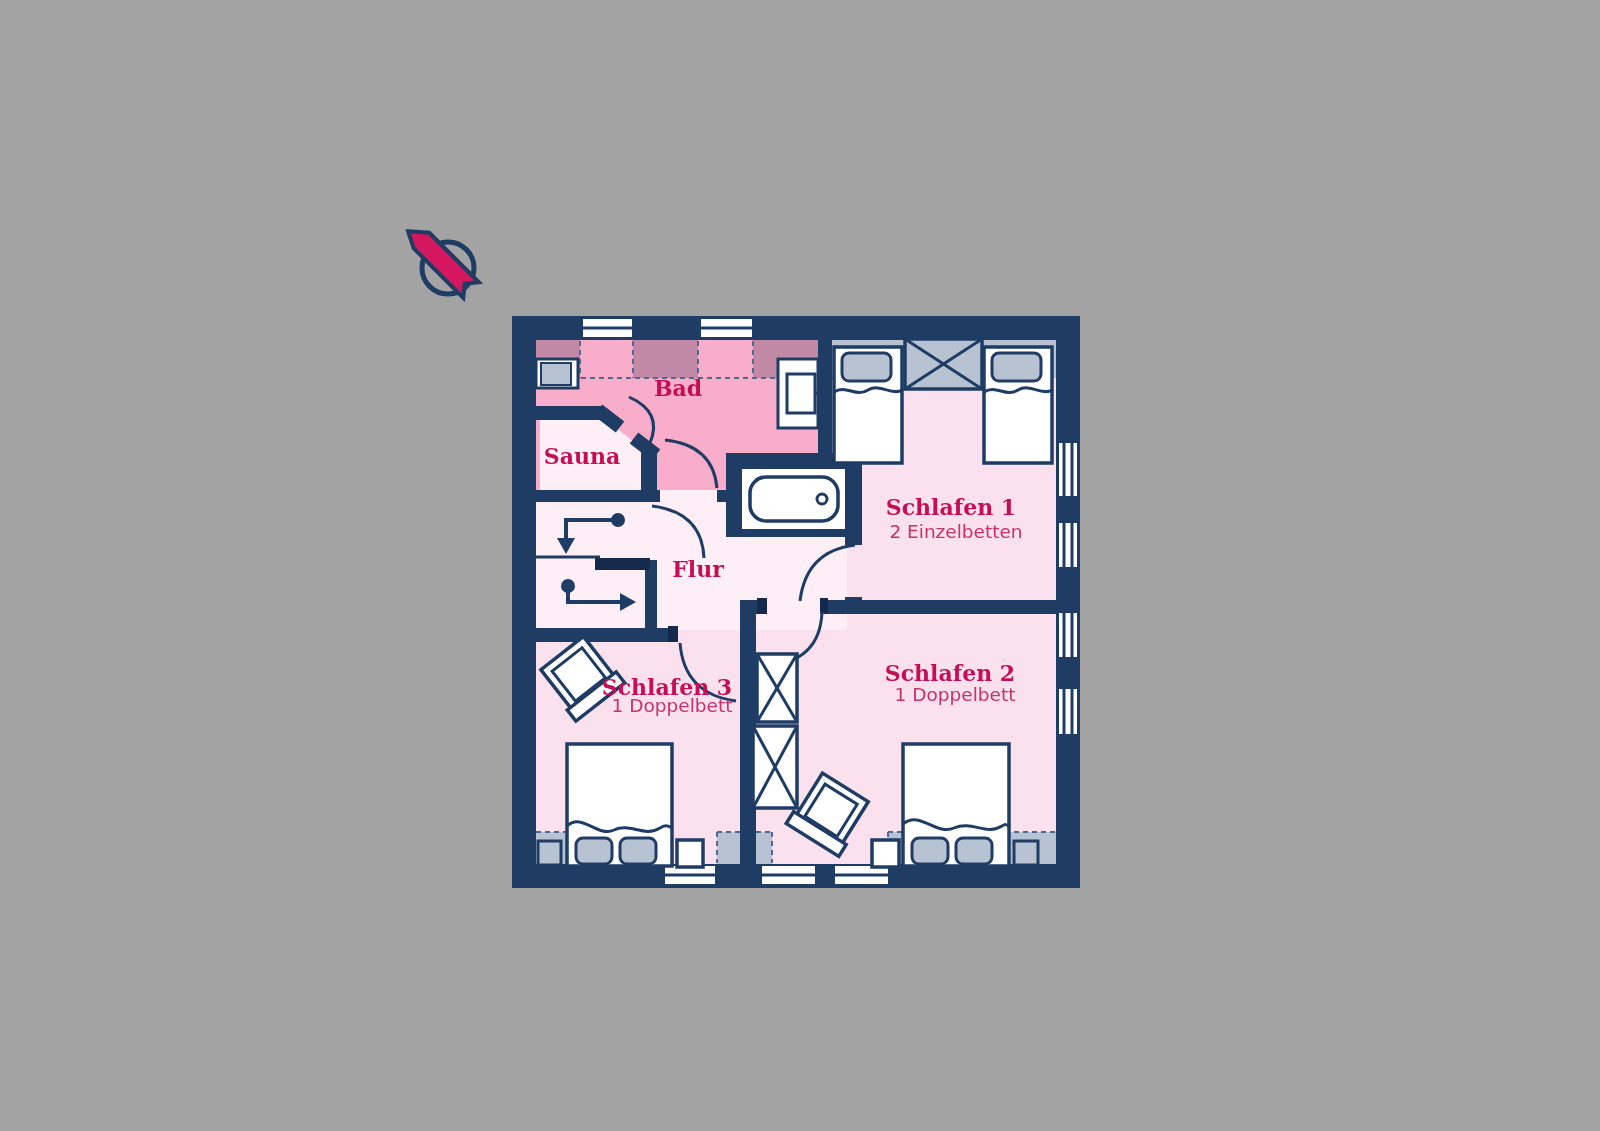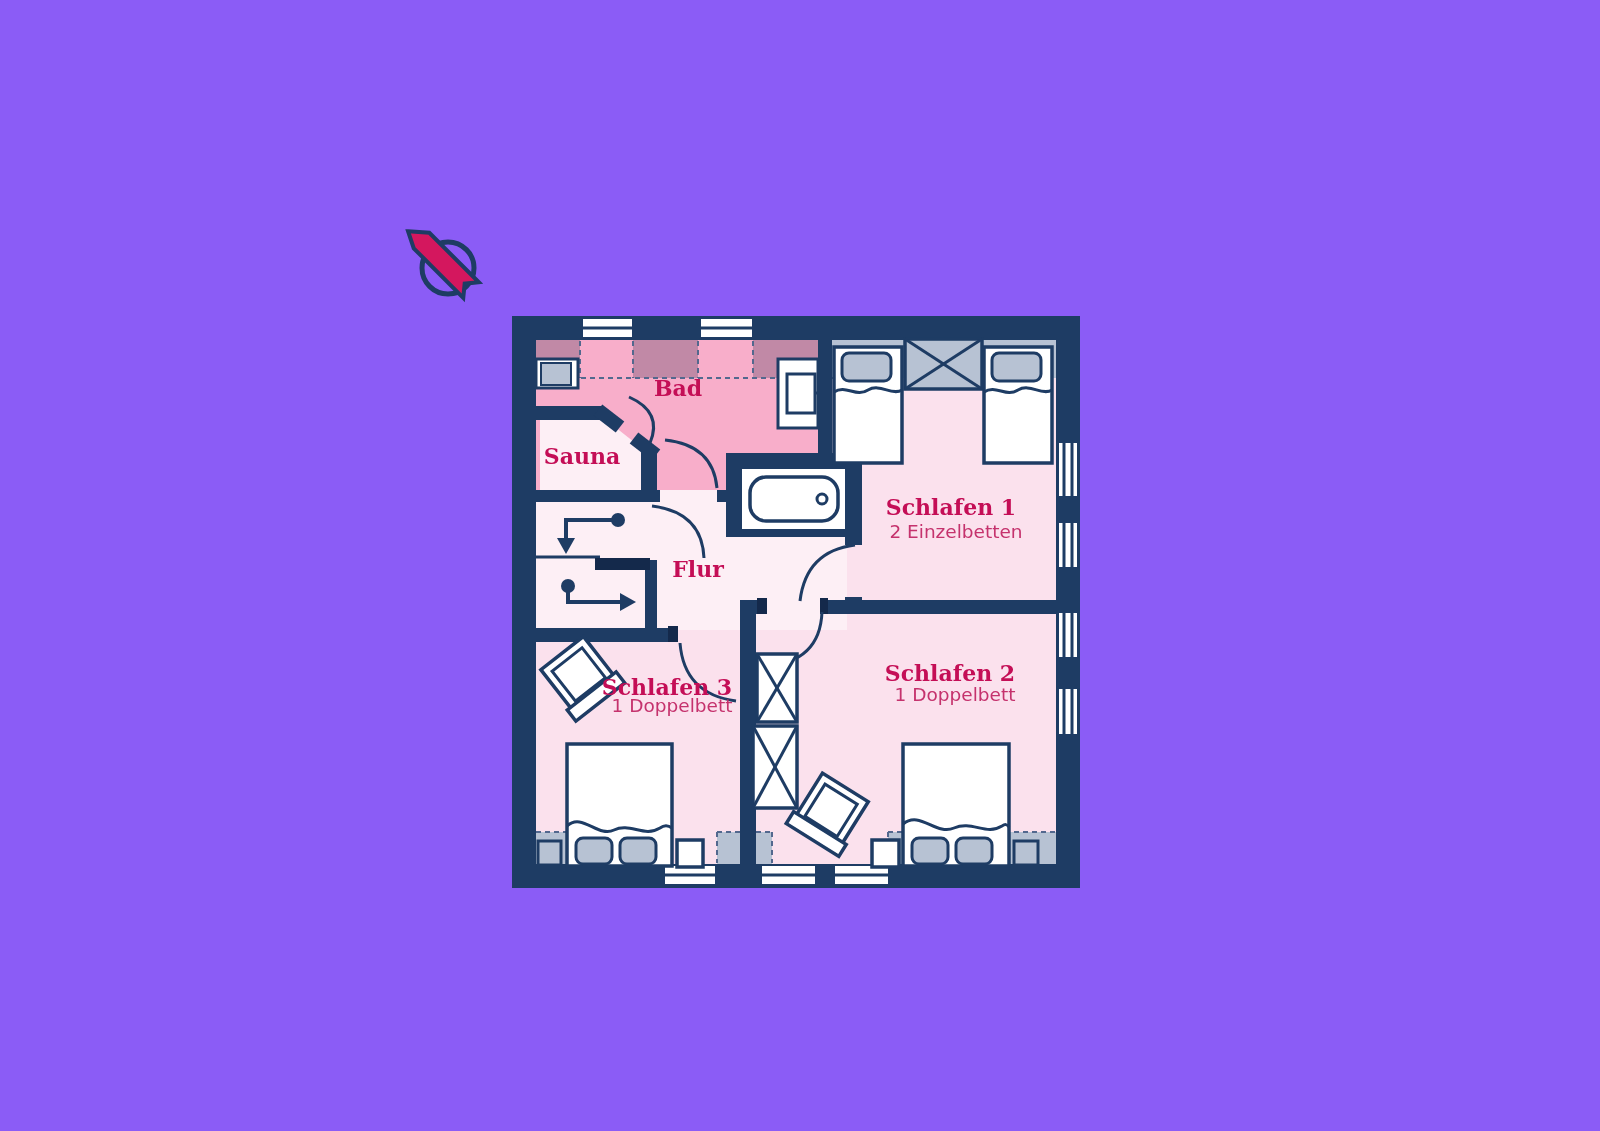--- a/index.html
+++ b/index.html
@@ -1,16 +1,16 @@
 <!DOCTYPE html>
 <html style="--navy: #1e3c64; --jamb: #14294b; --pinkStrong: #f8aeca; --pinkLight: #fbe1ed; --pale: #fdeff5; --grayBand: #b7c2d3; --mauve: #c189a6; --dash: #53688e; --crimson: #c40e56; --crimsonSub: #c5326d; --northRibbon: #d4175e;"><head>
 <meta charset="utf-8">
 <style>
   html,body{margin:0;padding:0;background:#fff;}
-  .stage{position:relative;width:1600px;height:1131px;background:#8b5cf6;overflow:hidden;
+  .stage{position:relative;width:1600px;height:1131px;background:#a3a3a3;overflow:hidden;
          font-family:"DejaVu Serif", serif;}
   svg{position:absolute;left:0;top:0;}
   
   .navy   {fill:var(--navy);}
   .jamb   {fill:var(--jamb);}
   .pinkS  {fill:var(--pinkStrong);}
   .pinkL  {fill:var(--pinkLight);}
   .pale   {fill:var(--pale);}
   .band   {fill:var(--grayBand);}
   .mauve  {fill:var(--mauve);}

